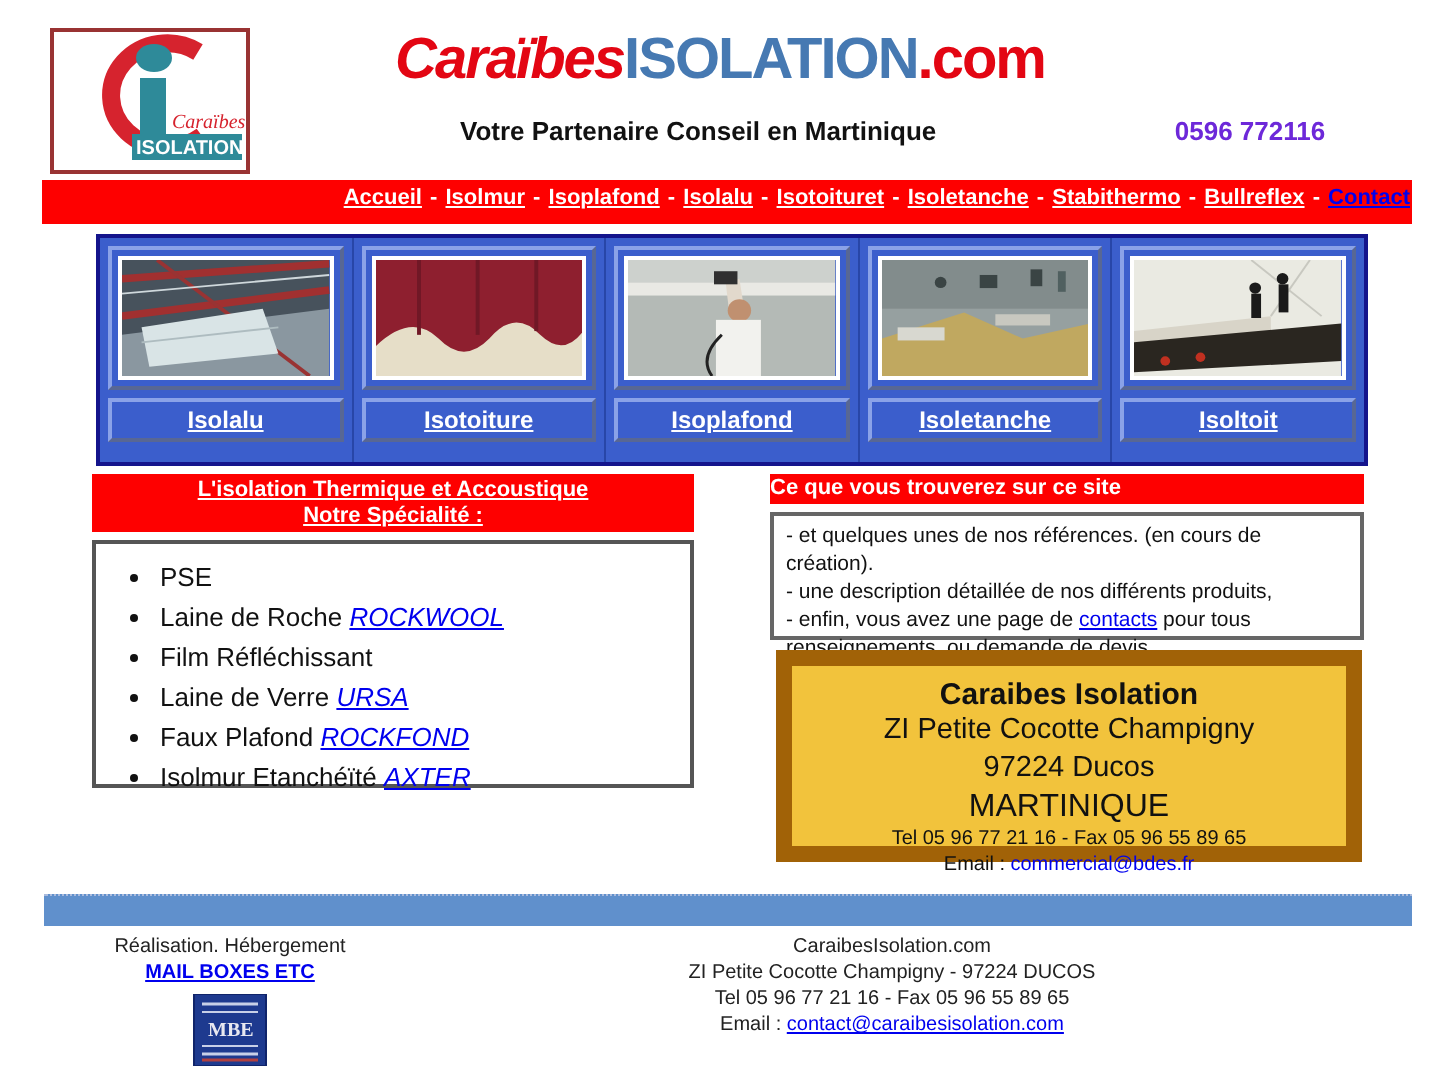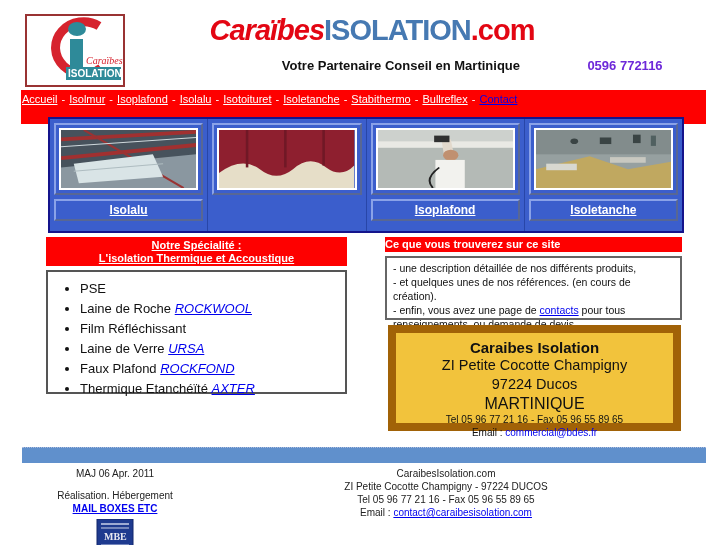--- a/index.html
+++ b/index.html
@@ -4,33 +4,33 @@
 <style>
   html,body{margin:0;padding:0;background:#fff;}
   .page{position:relative;width:727px;height:545px;background:#ffffff;
         font-family:"Liberation Sans","DejaVu Sans",sans-serif;overflow:hidden;}
   a{cursor:pointer;}
 
   
   .logo-box{position:absolute;left:25px;top:14px;width:100px;height:73px;
             background:#fff;border:2px solid #993333;box-sizing:border-box;}
   .logo-box svg{display:block;width:100%;height:100%;}
-  .main-title{position:absolute;left:132px;top:14px;width:480px;text-align:center;
+  .main-title{position:absolute;left:120px;top:14px;width:480px;text-align:center;
               font-size:29px;font-weight:bold;letter-spacing:-1px;}
   .t-red{color:#e30613;font-style:italic;}
   .t-blue{color:#4679b2;font-style:normal;}
   .t-com{color:#e30613;font-style:normal;}
-  .subtitle{position:absolute;left:230px;top:58px;width:290px;text-align:right;
+  .subtitle{position:absolute;left:230px;top:58px;width:290px;text-align:left;
             font-size:13px;font-weight:bold;color:#111;}
   .phone{position:absolute;left:570px;top:58px;width:110px;text-align:center;
          font-size:13px;font-weight:bold;color:#6d28d9;}
 
   
-  .navbar{position:absolute;left:21px;top:90px;width:685px;height:34px;background:#fe0000;
-          text-align:left;font-size:11px;font-weight:normal;line-height:18px;color:#fff;}
+  .navbar{position:absolute;left:21px;top:90px;width:685px;height:22px;background:#fe0000;
+          text-align:right;font-size:11px;font-weight:bold;line-height:18px;color:#fff;}
   .navbar a{color:#fff;text-decoration:underline;margin:0 1px;}
   .navbar a.hl{color:#0000ee;}
   .navbar .sep{color:#fff;}
 
   
   .gallery{position:absolute;left:48px;top:117px;width:636px;height:116px;
            background:#3b5ecc;border:2px solid #14148c;box-sizing:border-box;
            display:flex;}
   .g-col{flex:1;padding:4px;border-right:1px solid #2846a8;display:flex;
          flex-direction:column;box-sizing:border-box;}
@@ -129,20 +129,23 @@
     <div class="g-col">
       <div class="g-img-box">
         <svg viewBox="0 0 106 62" preserveAspectRatio="none">
           <rect width="106" height="62" fill="#e6dec8"></rect>
           <path d="M0,0 L106,0 L106,38 Q96,52 84,40 Q71,26 58,42 Q45,56 32,42 Q18,28 0,46 Z" fill="#8e1f2f"></path>
           <line x1="22" y1="0" x2="22" y2="40" stroke="#701826" stroke-width="2"></line>
           <line x1="52" y1="0" x2="52" y2="40" stroke="#701826" stroke-width="2"></line>
           <line x1="82" y1="0" x2="82" y2="38" stroke="#701826" stroke-width="2"></line>
         </svg>
       </div>
+      <div class="g-label-box">
+        <a>Isotoiture</a>
+      </div>
     </div>
 
     <div class="g-col">
       <div class="g-img-box">
         <svg viewBox="0 0 106 62" preserveAspectRatio="none">
           <rect width="106" height="62" fill="#b4bab6"></rect>
           <rect x="0" y="0" width="106" height="12" fill="#cdd1cd"></rect>
           <rect x="0" y="12" width="106" height="7" fill="#e9e9e4"></rect>
           <polygon points="50,12 57,10 60,30 52,30" fill="#e2d9cc"></polygon>
           <rect x="44" y="6" width="12" height="7" fill="#303030"></rect>
@@ -168,60 +171,79 @@
           <rect x="50" y="8" width="9" height="7" fill="#3a4444"></rect>
           <rect x="76" y="5" width="6" height="9" fill="#3a4444"></rect>
           <rect x="90" y="6" width="4" height="11" fill="#506060"></rect>
         </svg>
       </div>
       <div class="g-label-box">
         <a>Isoletanche</a>
       </div>
     </div>
 
+    <div class="g-col">
+      <div class="g-img-box">
+        <svg viewBox="0 0 106 62" preserveAspectRatio="none">
+          <rect width="106" height="62" fill="#eaeae2"></rect>
+          <line x1="60" y1="0" x2="96" y2="30" stroke="#c8c8c0" stroke-width="1"></line>
+          <line x1="90" y1="0" x2="70" y2="30" stroke="#c8c8c0" stroke-width="1"></line>
+          <polygon points="0,38 70,30 70,42 0,48" fill="#d8d4c8"></polygon>
+          <polygon points="0,44 106,34 106,54 0,60" fill="#2a2620"></polygon>
+          <rect x="60" y="18" width="5" height="13" fill="#1a1a1a"></rect>
+          <circle cx="62" cy="15" r="3" fill="#1a1a1a"></circle>
+          <rect x="74" y="13" width="5" height="15" fill="#1a1a1a"></rect>
+          <circle cx="76" cy="10" r="3" fill="#1a1a1a"></circle>
+          <circle cx="16" cy="54" r="2.5" fill="#c03020"></circle>
+          <circle cx="34" cy="52" r="2.5" fill="#c03020"></circle>
+        </svg>
+      </div>
+      <div class="g-label-box">
+        <a>Isoltoit</a>
+      </div>
+    </div>
 
   </div>
 
   <div class="spec-header">
+    <span>L'isolation Thermique et Accoustique</span>
     <span>Notre Spécialité : </span>
-    <span>L'isolation Thermique et Accoustique</span>
   </div>
 
   <div class="spec-box">
     <ul>
       <li><span>PSE</span><a></a></li>
       <li><span>Laine de Roche </span><a>ROCKWOOL</a></li>
       <li><span>Film Réfléchissant</span><a></a></li>
       <li><span>Laine de Verre </span><a>URSA</a></li>
       <li><span>Faux Plafond </span><a>ROCKFOND</a></li>
-      <li><span>Thermique Etanchéïté </span><a>AXTER</a></li>
+      <li><span>Isolmur Etanchéïté </span><a>AXTER</a></li>
     </ul>
   </div>
 
   <div class="site-header">Ce que vous trouverez sur ce site</div>
 
   <div class="site-box">
+    <div>- et quelques unes de nos références. (en cours de création).</div>
     <div>- une description détaillée de nos différents produits,</div>
-    <div>- et quelques unes de nos références. (en cours de création).</div>
     <div><span>- enfin, vous avez une page de </span><a>contacts</a><span> pour tous renseignements, ou demande de devis.</span></div>
   </div>
 
   <div class="card">
     <div class="name">Caraibes Isolation</div>
     <div class="addr">ZI Petite Cocotte Champigny</div>
     <div class="addr">97224 Ducos</div>
     <div class="addr addr3">MARTINIQUE</div>
     <div class="small">Tel 05 96 77 21 16 -  Fax 05 96  55 89 65</div>
     <div class="small"><span>Email : </span><a>commercial@bdes.fr</a></div>
   </div>
 
   <div class="footer-bar"></div>
 
   <div class="footer-left">
-    <div class="upd">MAJ 06 Apr. 2011</div>
     <div>Réalisation. Hébergement</div>
     <div>
       <a>MAIL BOXES ETC</a>
     </div>
     <div class="mbe">
       <svg width="38" height="36" viewBox="0 0 38 36">
         <rect x="1" y="0" width="36" height="36" fill="#1e3a8f" stroke="#10246a" stroke-width="1"></rect>
         <line x1="5" y1="5" x2="33" y2="5" stroke="#c8d0e8" stroke-width="1.5"></line>
         <line x1="5" y1="9" x2="33" y2="9" stroke="#c8d0e8" stroke-width="1"></line>
         <text x="8" y="21" font-size="10" font-weight="bold" fill="#e8e8f0" font-family="Liberation Serif, serif">MBE</text>

